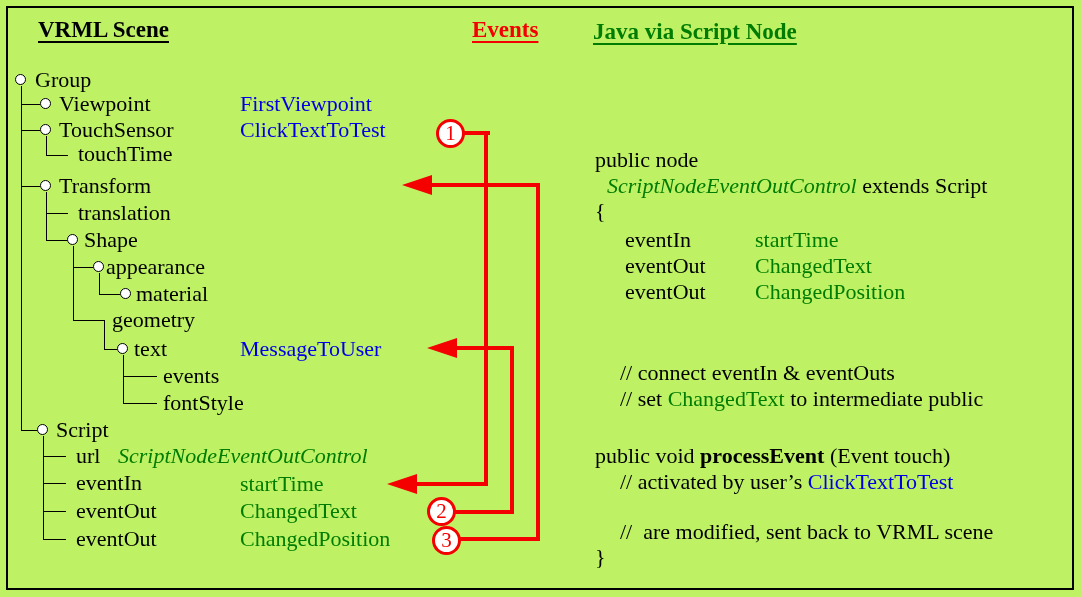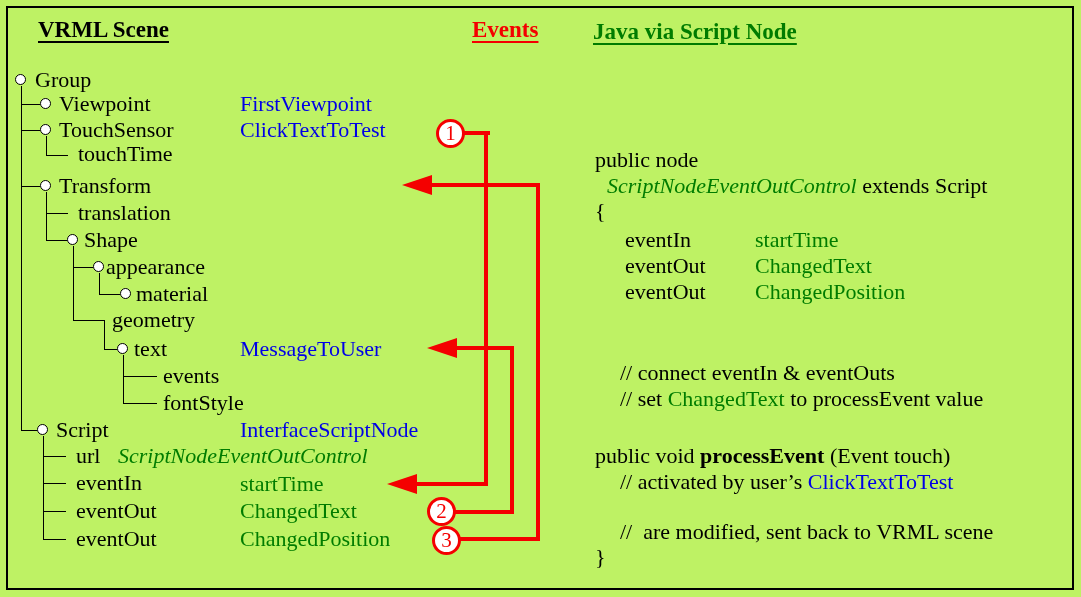--- a/index.html
+++ b/index.html
@@ -87,21 +87,20 @@
   <span class="lbl" style="left:163px;top:391px">fontStyle</span>
   <span class="lbl" style="left:56px;top:418px">Script</span>
   <span class="lbl" style="left:76px;top:444px">url</span>
   <span class="lbl" style="left:76px;top:471px">eventIn</span>
   <span class="lbl" style="left:76px;top:499px">eventOut</span>
   <span class="lbl" style="left:76px;top:527px">eventOut</span>
 
   <span class="lbl blue" style="left:240px;top:92px">FirstViewpoint</span>
   <span class="lbl blue" style="left:240px;top:118px">ClickTextToTest</span>
   <span class="lbl blue" style="left:240px;top:337px">MessageToUser</span>
-  <span class="lbl blue" style="left:240px;top:418px">InterfaceScriptNode</span>
 
   <span class="lbl green i" style="left:118px;top:444px">ScriptNodeEventOutControl</span>
   <span class="lbl green" style="left:240px;top:472px">startTime</span>
   <span class="lbl green" style="left:240px;top:499px">ChangedText</span>
   <span class="lbl green" style="left:240px;top:527px">ChangedPosition</span>
 
   <div class="rl" style="left:464px;top:131px;width:26px;height:4px"></div>
   <div class="rl" style="left:484px;top:131px;width:4px;height:355px"></div>
   <div class="rl" style="left:416px;top:482px;width:72px;height:4px"></div>
   <div class="ah" style="left:387px;top:474px"></div>
@@ -131,19 +130,19 @@
   <span class="lbl" style="left:595px;top:199px">{</span>
 
   <span class="lbl" style="left:625px;top:228px">eventIn</span>
   <span class="lbl green" style="left:755px;top:228px">startTime</span>
   <span class="lbl" style="left:625px;top:254px">eventOut</span>
   <span class="lbl green" style="left:755px;top:254px">ChangedText</span>
   <span class="lbl" style="left:625px;top:280px">eventOut</span>
   <span class="lbl green" style="left:755px;top:280px">ChangedPosition</span>
 
   <span class="lbl" style="left:620px;top:361px">// connect eventIn &amp; eventOuts</span>
-  <span class="lbl" style="left:620px;top:387px"><span>// set </span><span class="green">ChangedText</span><span> to processEvent value</span></span>
+  <span class="lbl" style="left:620px;top:387px"><span>// set </span><span class="green">ChangedText</span><span> to intermediate public</span></span>
 
   <span class="lbl" style="left:595px;top:444px"><span>public void </span><span class="b">processEvent</span><span> (Event touch)</span></span>
   <span class="lbl" style="left:620px;top:470px"><span>// activated by user’s </span><span class="blue">ClickTextToTest</span></span>
   <span class="lbl" style="left:620px;top:520px">//  are modified, sent back to VRML scene</span>
   <span class="lbl" style="left:595px;top:545px">}</span>
 </div>
 
 </body></html>

